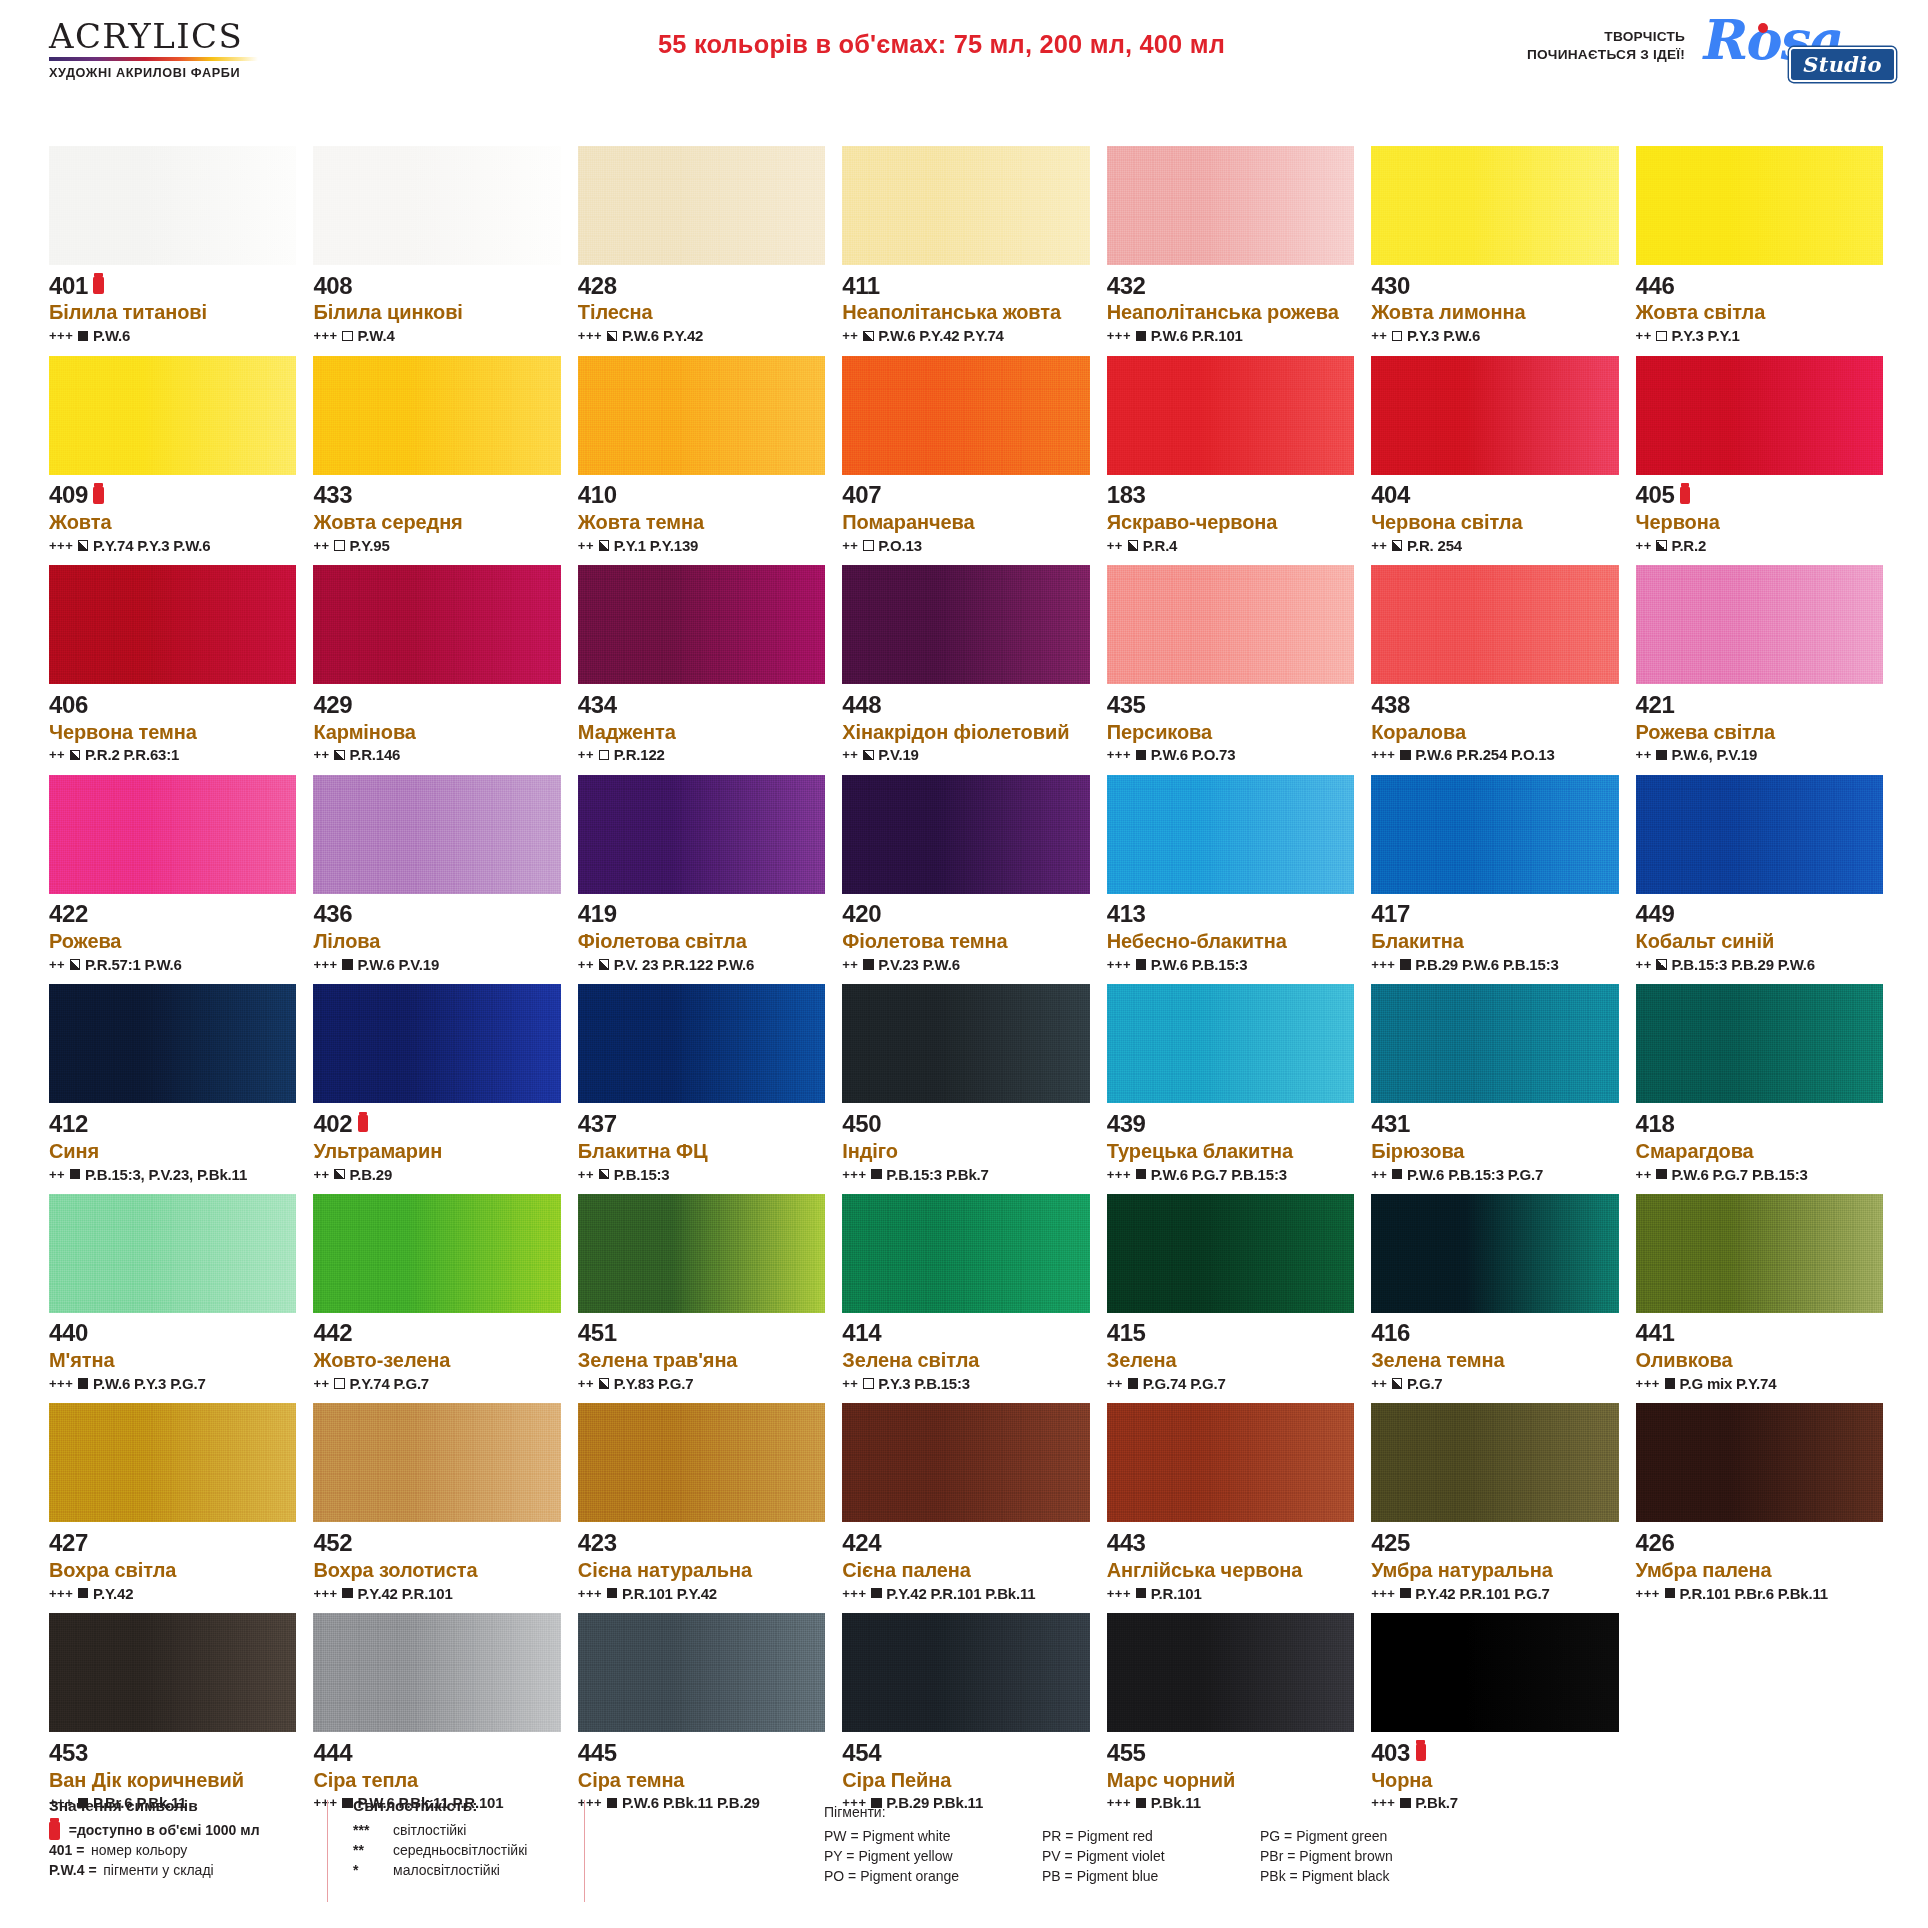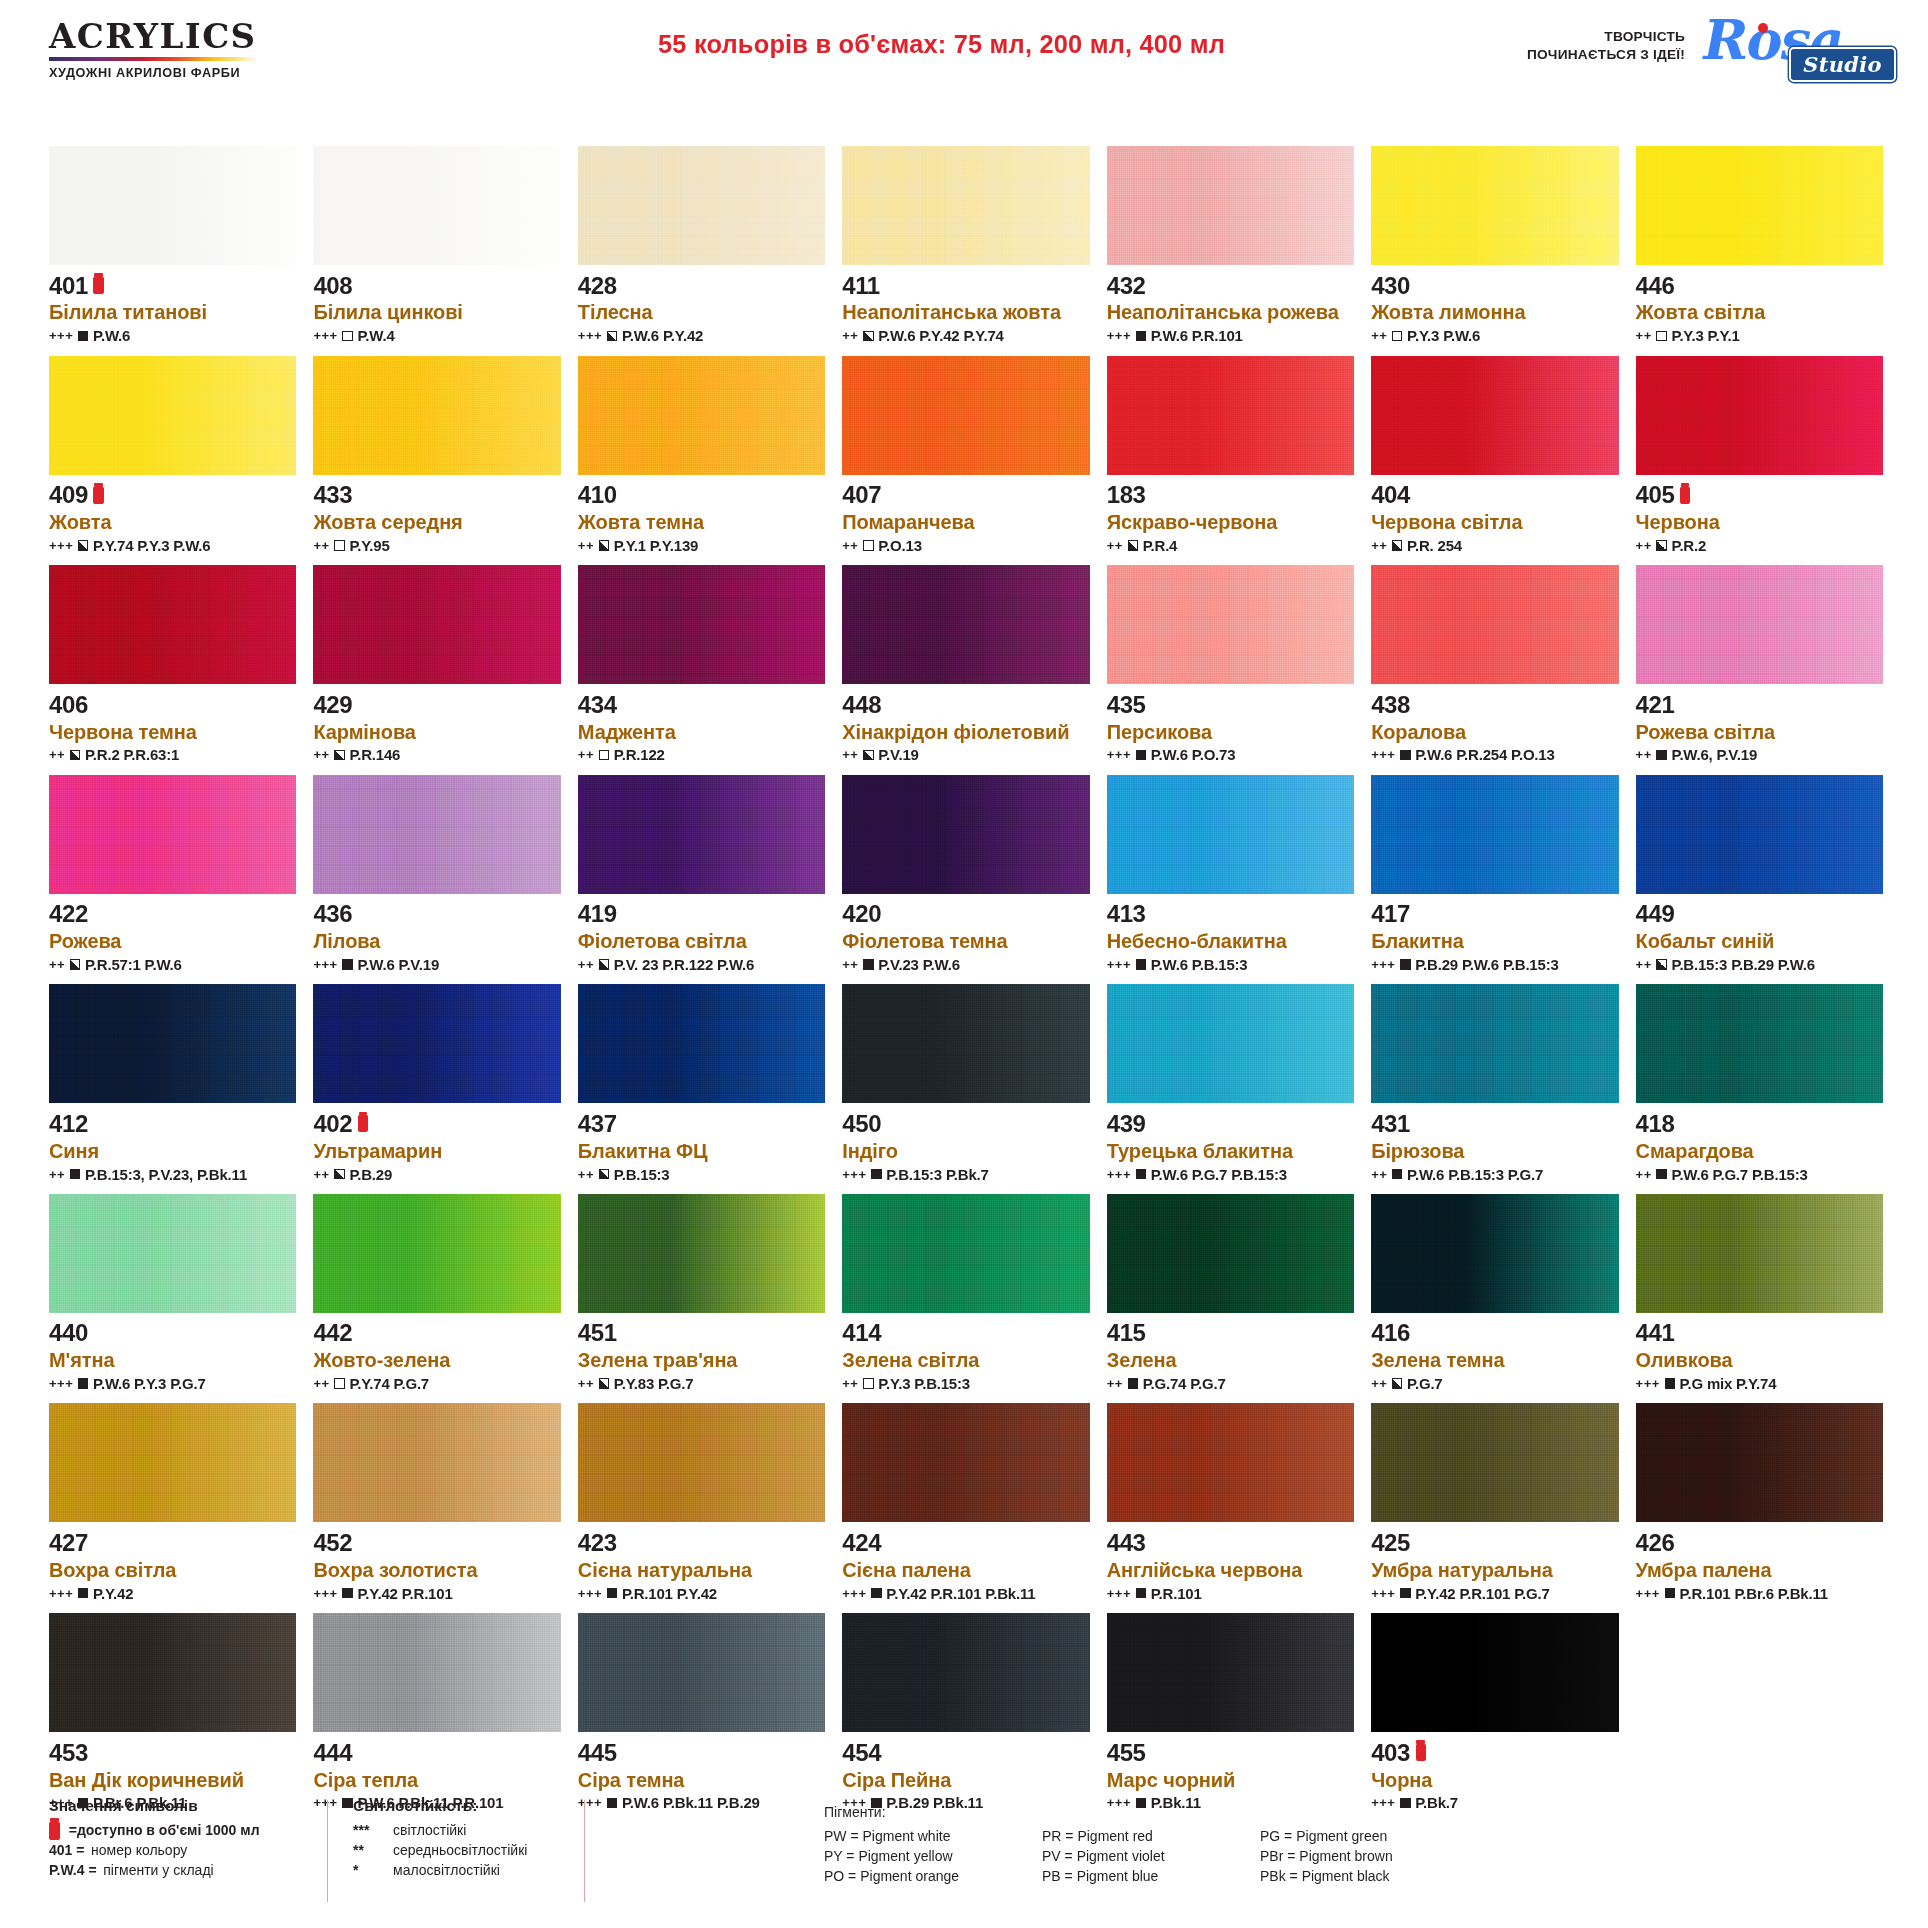--- a/index.html
+++ b/index.html
@@ -9,21 +9,21 @@
     color:#1a1a1a;
     -webkit-font-smoothing:antialiased;
   }
   #page { position:relative; width:1928px; height:1928px; overflow:hidden; }
 
   
   .header { position:absolute; left:0; top:0; width:1928px; height:94px; }
   .logo-block { position:absolute; left:49px; top:19px; width:217px; }
   .logo-title {
     font-family:"DejaVu Serif", serif;
-    font-weight:700; font-size:34px; letter-spacing:1.4px;
+    font-weight:400; font-size:34px; letter-spacing:1.4px;
     color:#231f20; line-height:1;
   }
   .logo-rule {
     height:4.7px; margin-top:3.8px; width:209px;
     background:linear-gradient(90deg,#3b2a6b 0%, #6b2f7a 22%, #c32032 46%, #e8532a 62%, #f7c117 78%, #fde89a 92%, #ffffff 100%);
   }
   .logo-sub {
     margin-top:4.7px; font-size:12.7px; font-weight:700;
     letter-spacing:0.6px; color:#231f20;
   }

